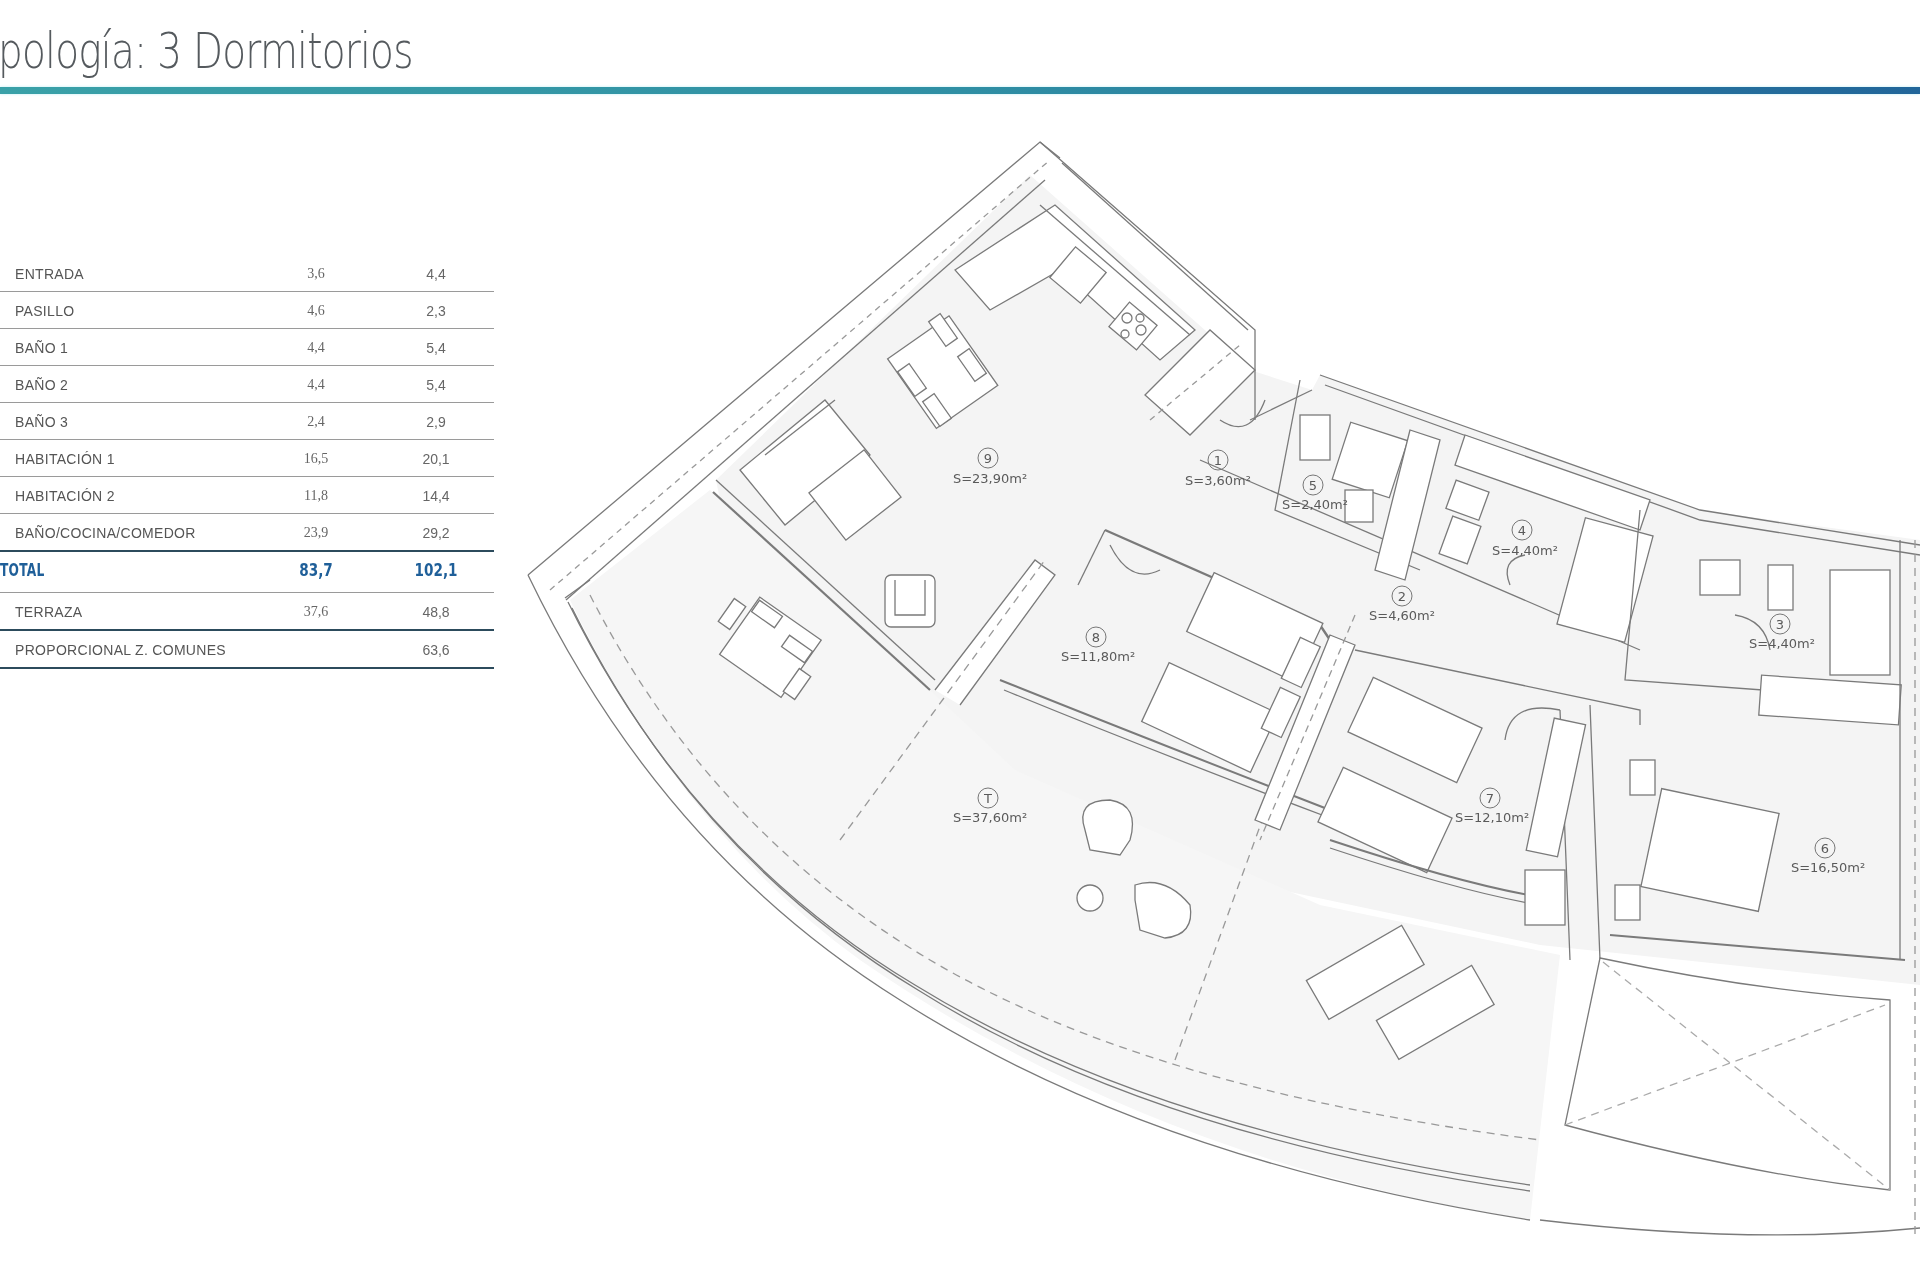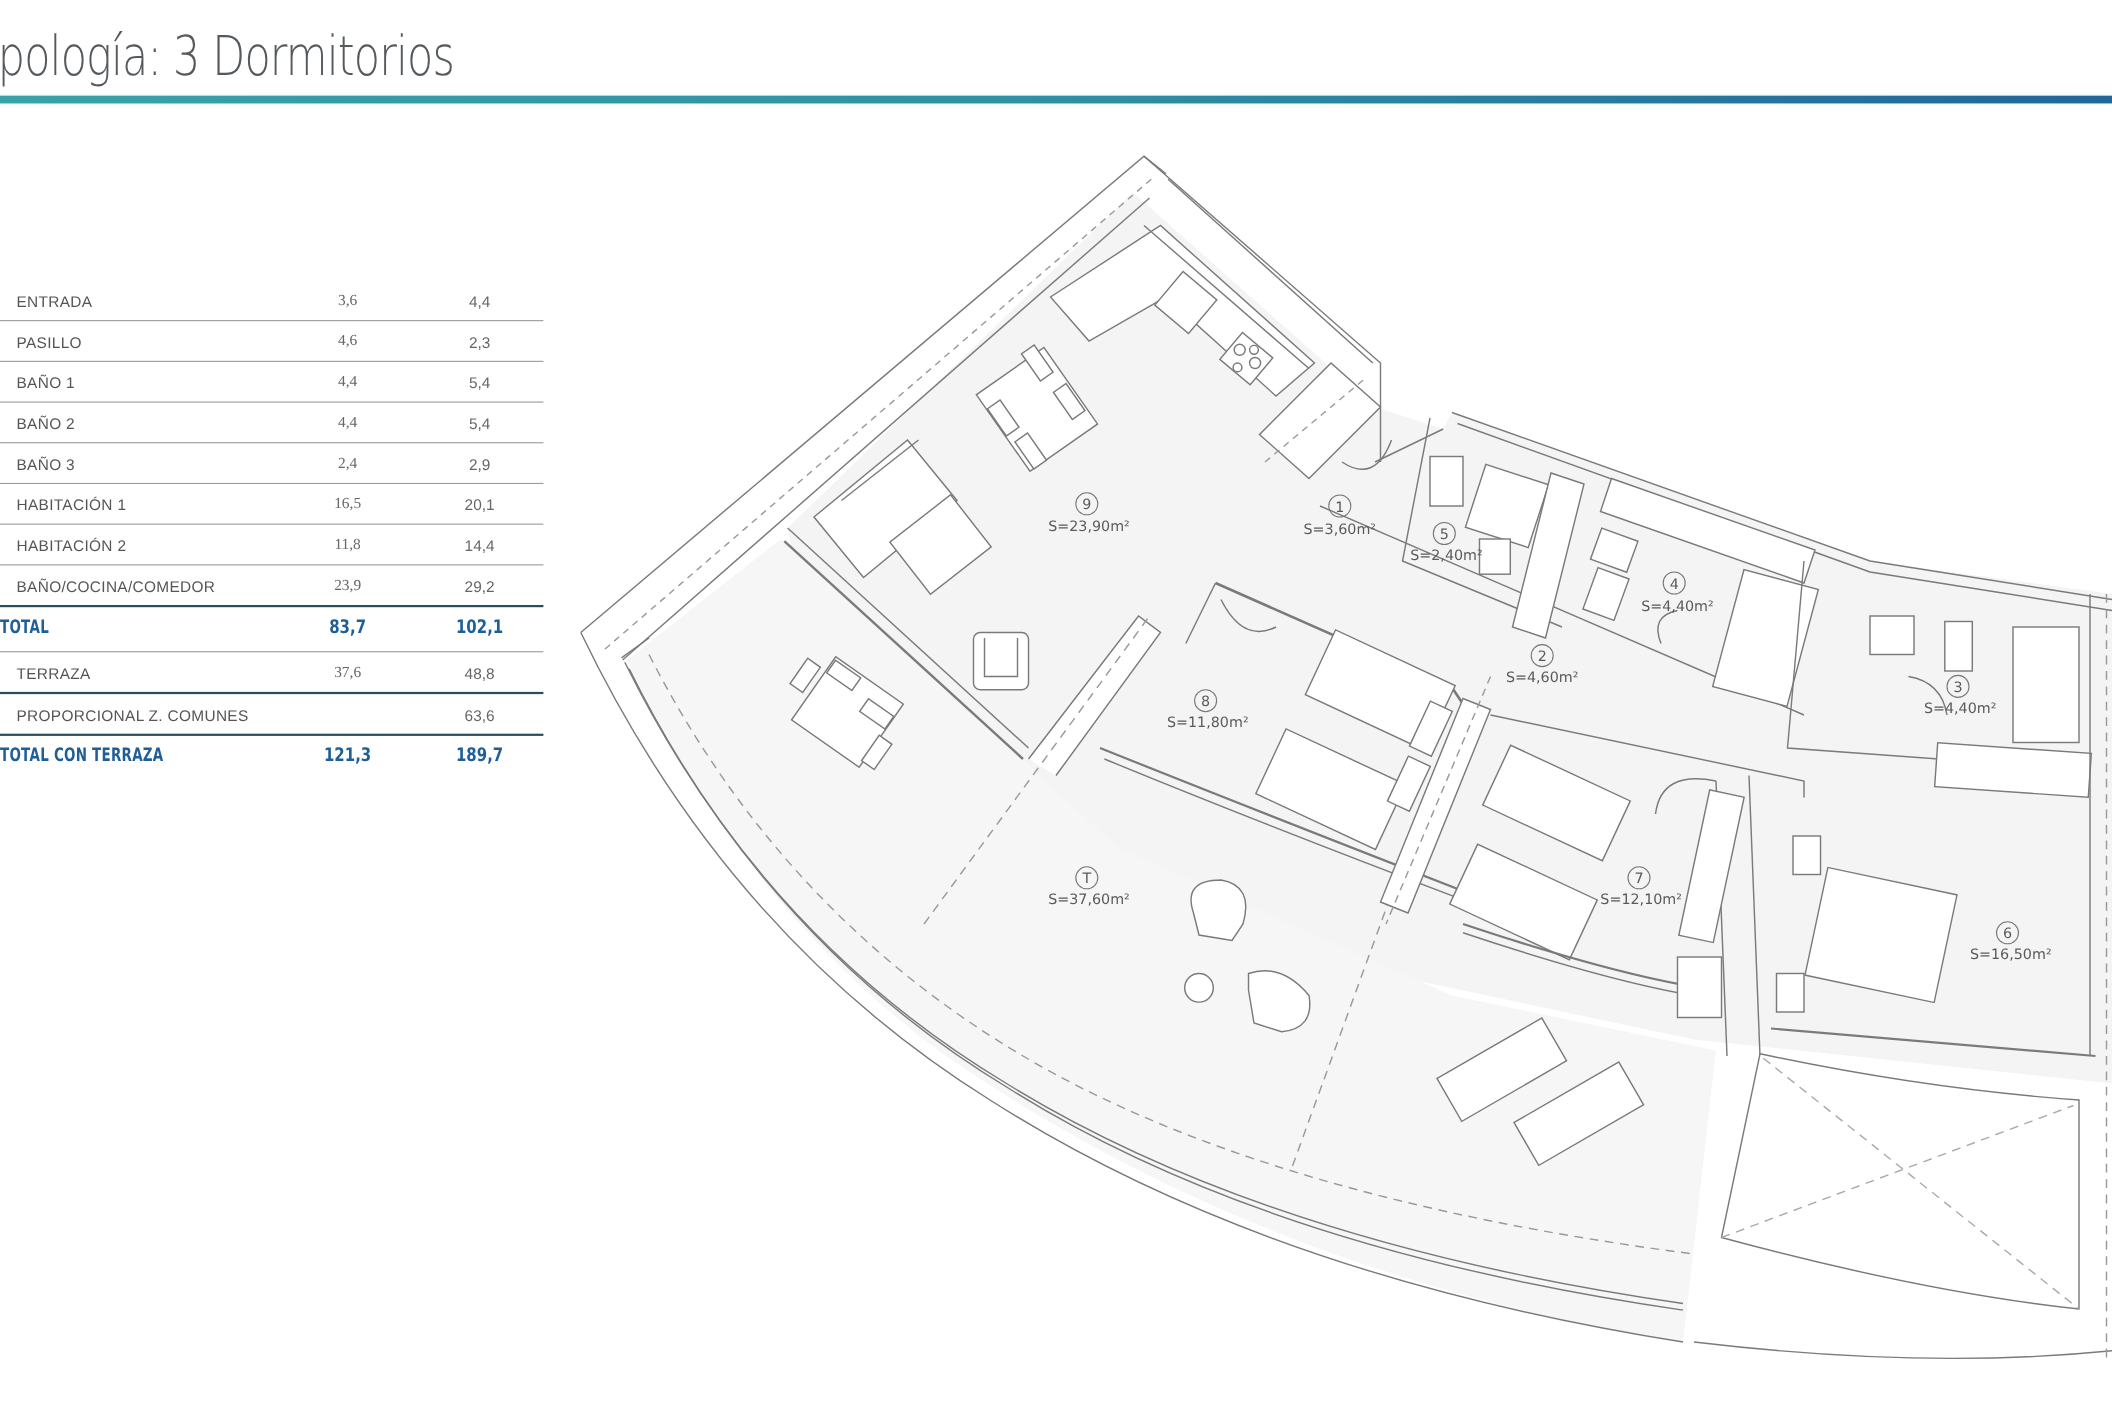--- a/index.html
+++ b/index.html
@@ -103,25 +103,20 @@
   <div class="row dark">
       <span class="c1">TERRAZA</span>
       <span class="c2">37,6</span>
       <span class="c3">48,8</span>
     </div>
   <div class="row dark">
       <span class="c1">PROPORCIONAL Z. COMUNES</span>
       <span class="c2"></span>
       <span class="c3">63,6</span>
     </div>
-  <div class="row total nob" style="height:40px">
-      <span class="c1">TOTAL CON TERRAZA</span>
-      <span class="c2">121,3</span>
-      <span class="c3">189,7</span>
-    </div>
 </div>
 
 <svg class="plan" viewBox="0 0 1920 1280" xmlns="http://www.w3.org/2000/svg">
   <g fill="none" stroke="#7a7a7a" stroke-width="1.3">
 
     <path d="M716 480 L1030 175 L1250 370 L1312 390 L1320 375 L1700 510 L1920 540 L1920 985 L1540 945 L1210 875 L1000 780 L940 760 L930 690 L835 610 L720 500 Z" fill="#f4f4f4" stroke="none"></path>
 
     <path d="M570 600 L710 490 L935 695 L1015 770 L1320 905 L1560 955 L1530 1220 Q1150 1160 860 960 Q680 830 570 600 Z" fill="#f6f6f6" stroke="none"></path>
 
     <path d="M528 575 L1040 142 L1060 158"></path>

